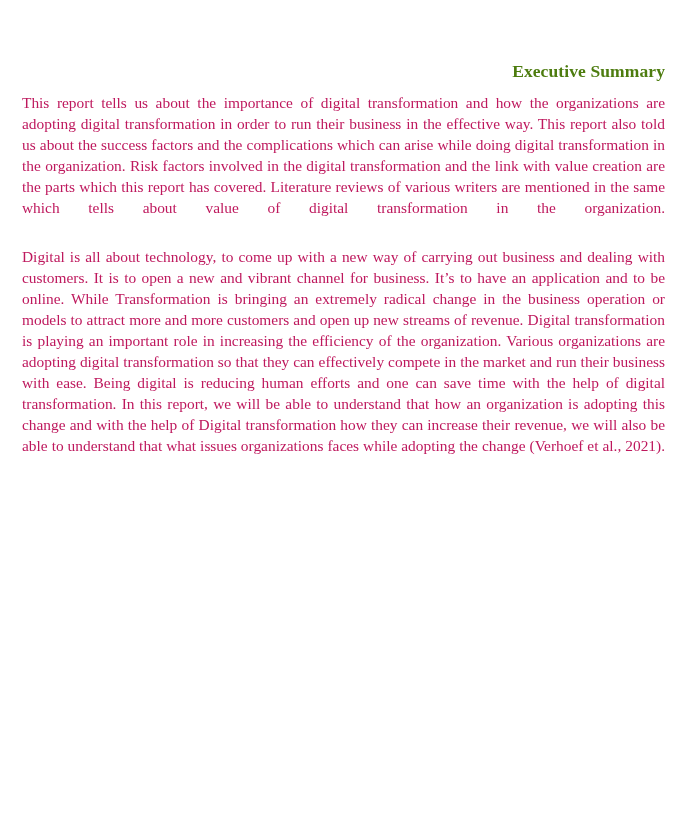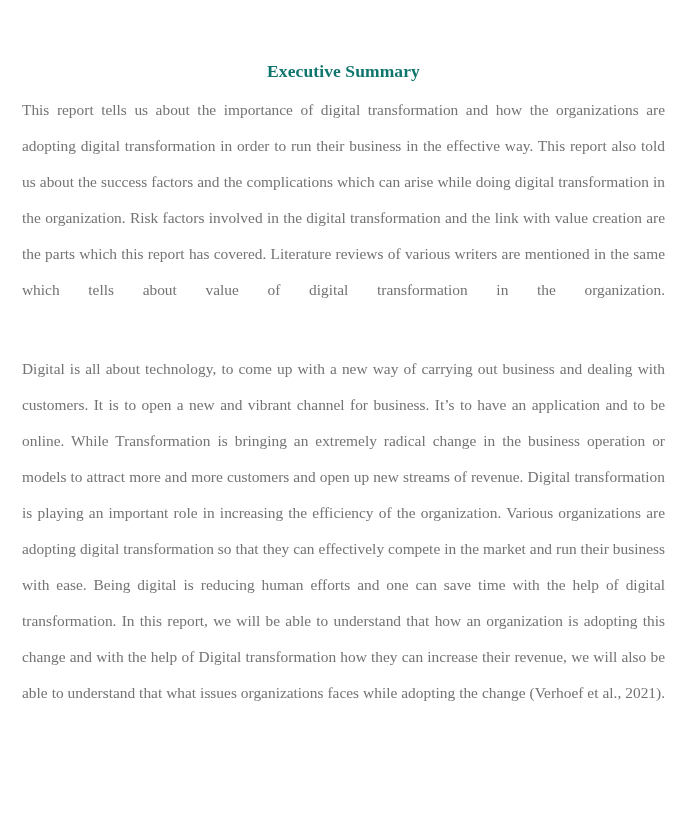--- a/index.html
+++ b/index.html
@@ -21,35 +21,35 @@
     left: 22px;
     top: 0;
     width: 643px;
   }
   .doc-heading {
     font-family: "Liberation Serif", "DejaVu Serif", serif;
     font-size: 17.5px;
     font-weight: bold;
     line-height: 28px;
     letter-spacing: 0.1px;
-    color: #0f766e;
+    color: #4d7c0f;
     margin: 0;
-    text-align: center;
+    text-align: right;
   }
   .heading-block-first {
     padding-top: 57px;
   }
   .heading-block-next {
     padding-top: 24px;
   }
   .doc-paragraph {
     font-family: "Liberation Serif", "DejaVu Serif", serif;
     font-size: 15.4px;
-    line-height: 36px;
-    color: #737373;
+    line-height: 21px;
+    color: #be185d;
     margin: 0;
     padding-top: 7px;
     text-align: justify;
     text-justify: inter-word;
     hyphens: none;
   }
   
   .doc-paragraph::after {
     content: "";
     display: inline-block;

